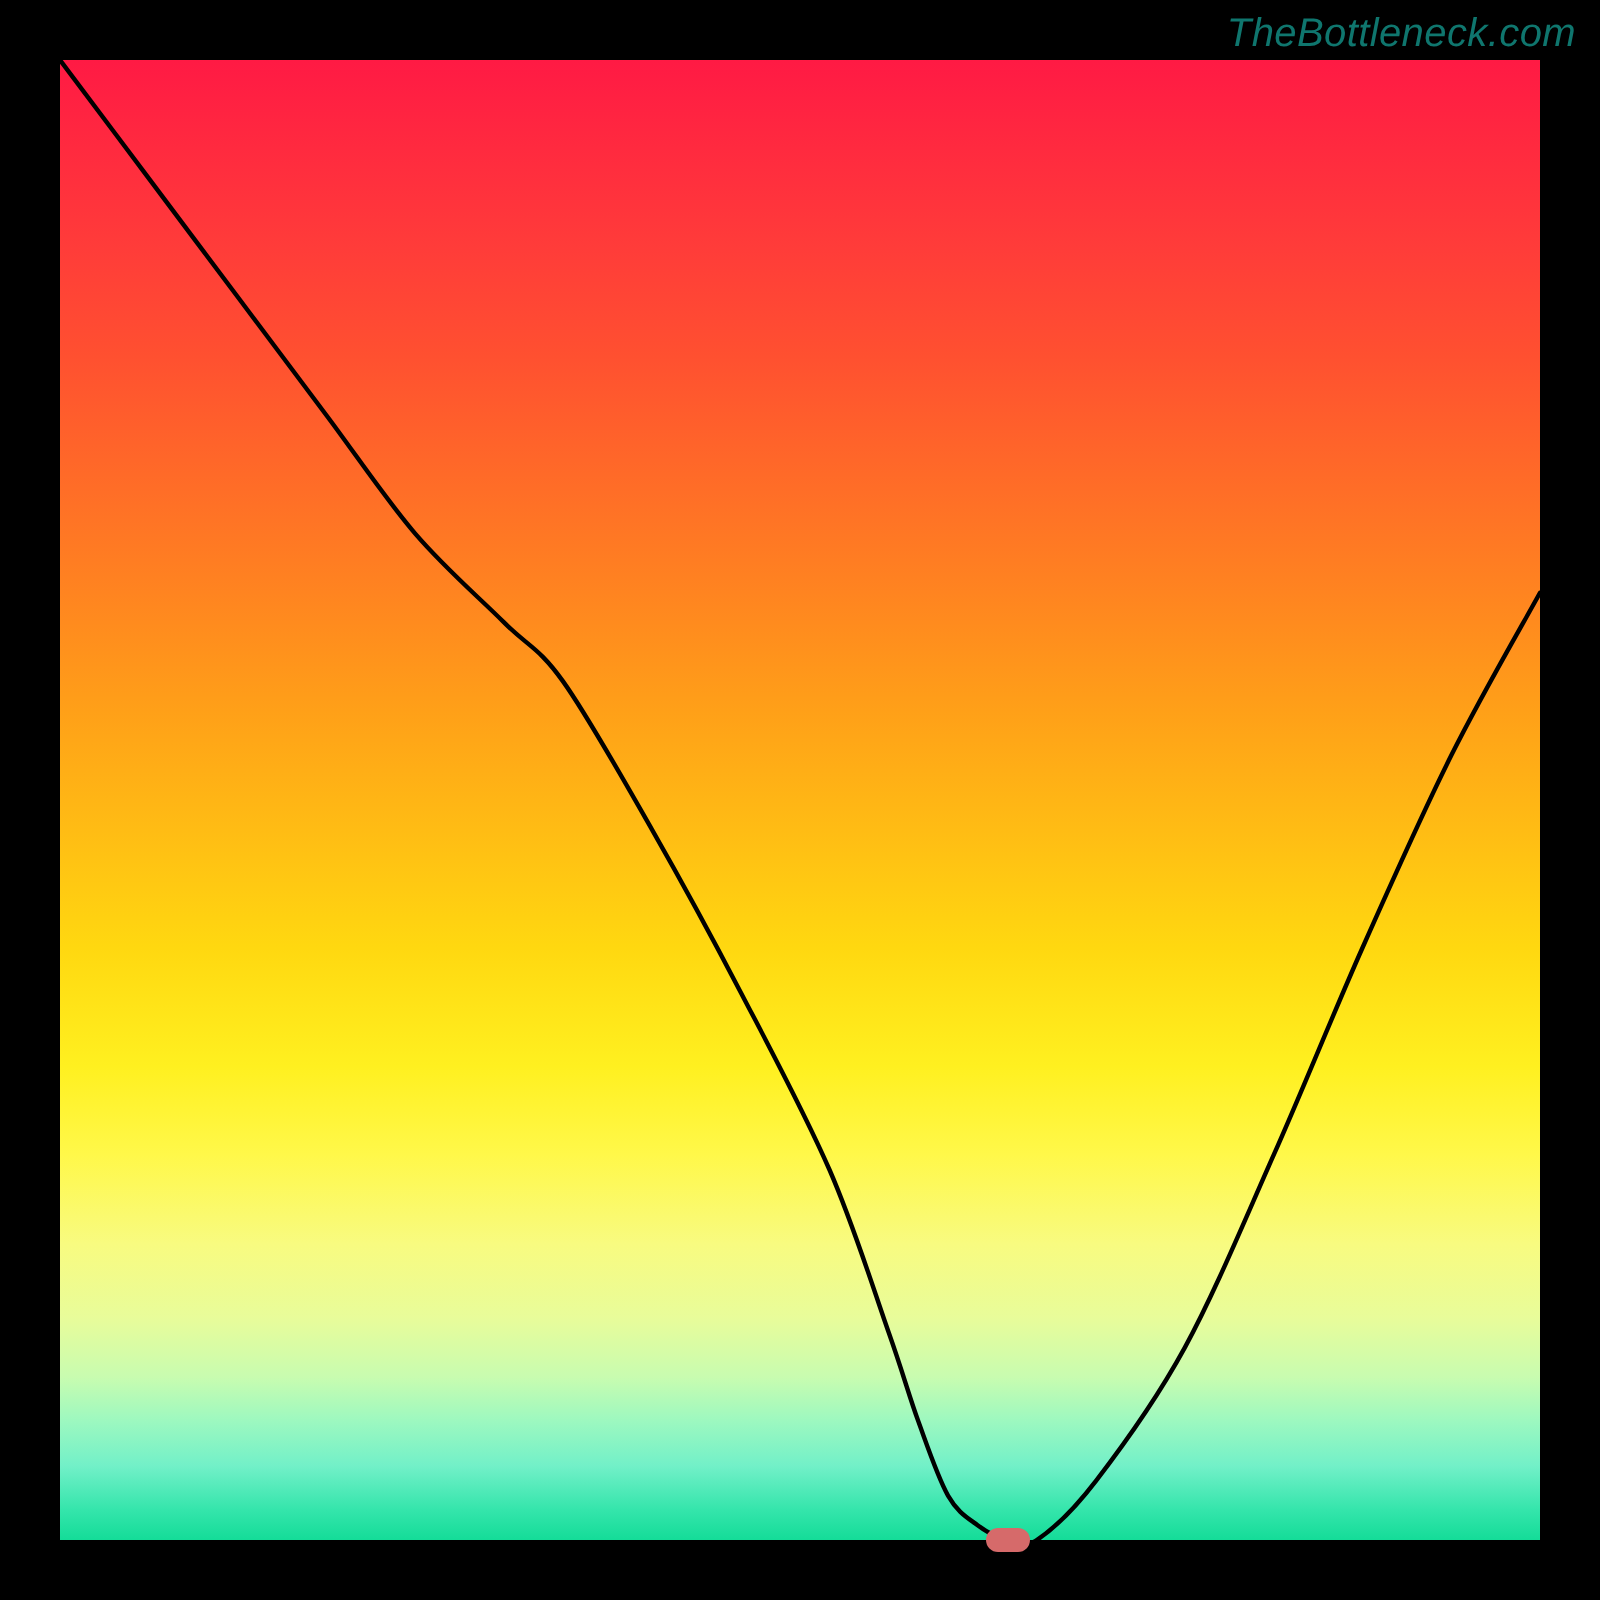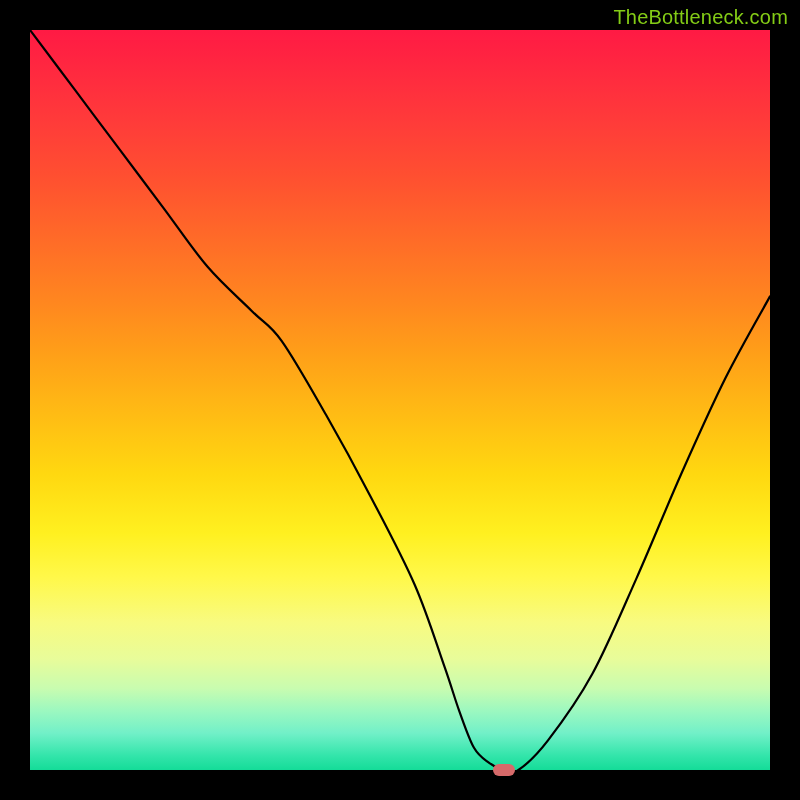--- a/index.html
+++ b/index.html
@@ -57,25 +57,26 @@
     width: 22px;
     height: 12px;
     background: #d66a6a;
     border-radius: 6px;
     transform: translate(-50%, -50%);
   }
   .watermark {
     position: absolute;
     top: 6px;
     right: 12px;
-    color: #84cc16;
+    color: #0f766e;
     font-size: 20px;
     font-weight: 500;
     letter-spacing: 0.2px;
     white-space: nowrap;
+    font-style: italic;
   }
 </style>
 </head>
 <body>
 
 <div class="frame">
   <div class="plot">
     <svg class="curve-svg" viewBox="0 0 740 740" preserveAspectRatio="none">
       <path id="curve-path" d="M 0.00 0.00 C 7.40 9.87, 29.60 39.47, 44.40 59.20 C 59.20 78.93, 74.00 98.67, 88.80 118.40 C 103.60 138.13, 118.40 157.87, 133.20 177.60 C 148.00 197.33, 162.80 219.53, 177.60 236.80 C 192.40 254.07, 209.67 268.87, 222.00 281.20 C 234.33 293.53, 239.27 293.53, 251.60 310.80 C 263.93 328.07, 281.20 358.90, 296.00 384.80 C 310.80 410.70, 325.60 437.83, 340.40 466.20 C 355.20 494.57, 372.47 526.63, 384.80 555.00 C 397.13 583.37, 407.00 615.43, 414.40 636.40 C 421.80 657.37, 424.27 667.23, 429.20 680.80 C 434.13 694.37, 439.07 709.17, 444.00 717.80 C 448.93 726.43, 453.87 728.90, 458.80 732.60 C 463.73 736.30, 468.67 738.77, 473.60 740.00 C 478.53 741.23, 481.00 744.93, 488.40 740.00 C 495.80 735.07, 505.67 726.43, 518.00 710.40 C 530.33 694.37, 547.60 670.93, 562.40 643.80 C 577.20 616.67, 592.00 580.90, 606.80 547.60 C 621.60 514.30, 636.40 477.30, 651.20 444.00 C 666.00 410.70, 680.80 377.40, 695.60 347.80 C 710.40 318.20, 732.60 279.97, 740.00 266.40" fill="none" stroke="#000" stroke-width="2.2" stroke-linejoin="round" stroke-linecap="round"></path>
     </svg>

